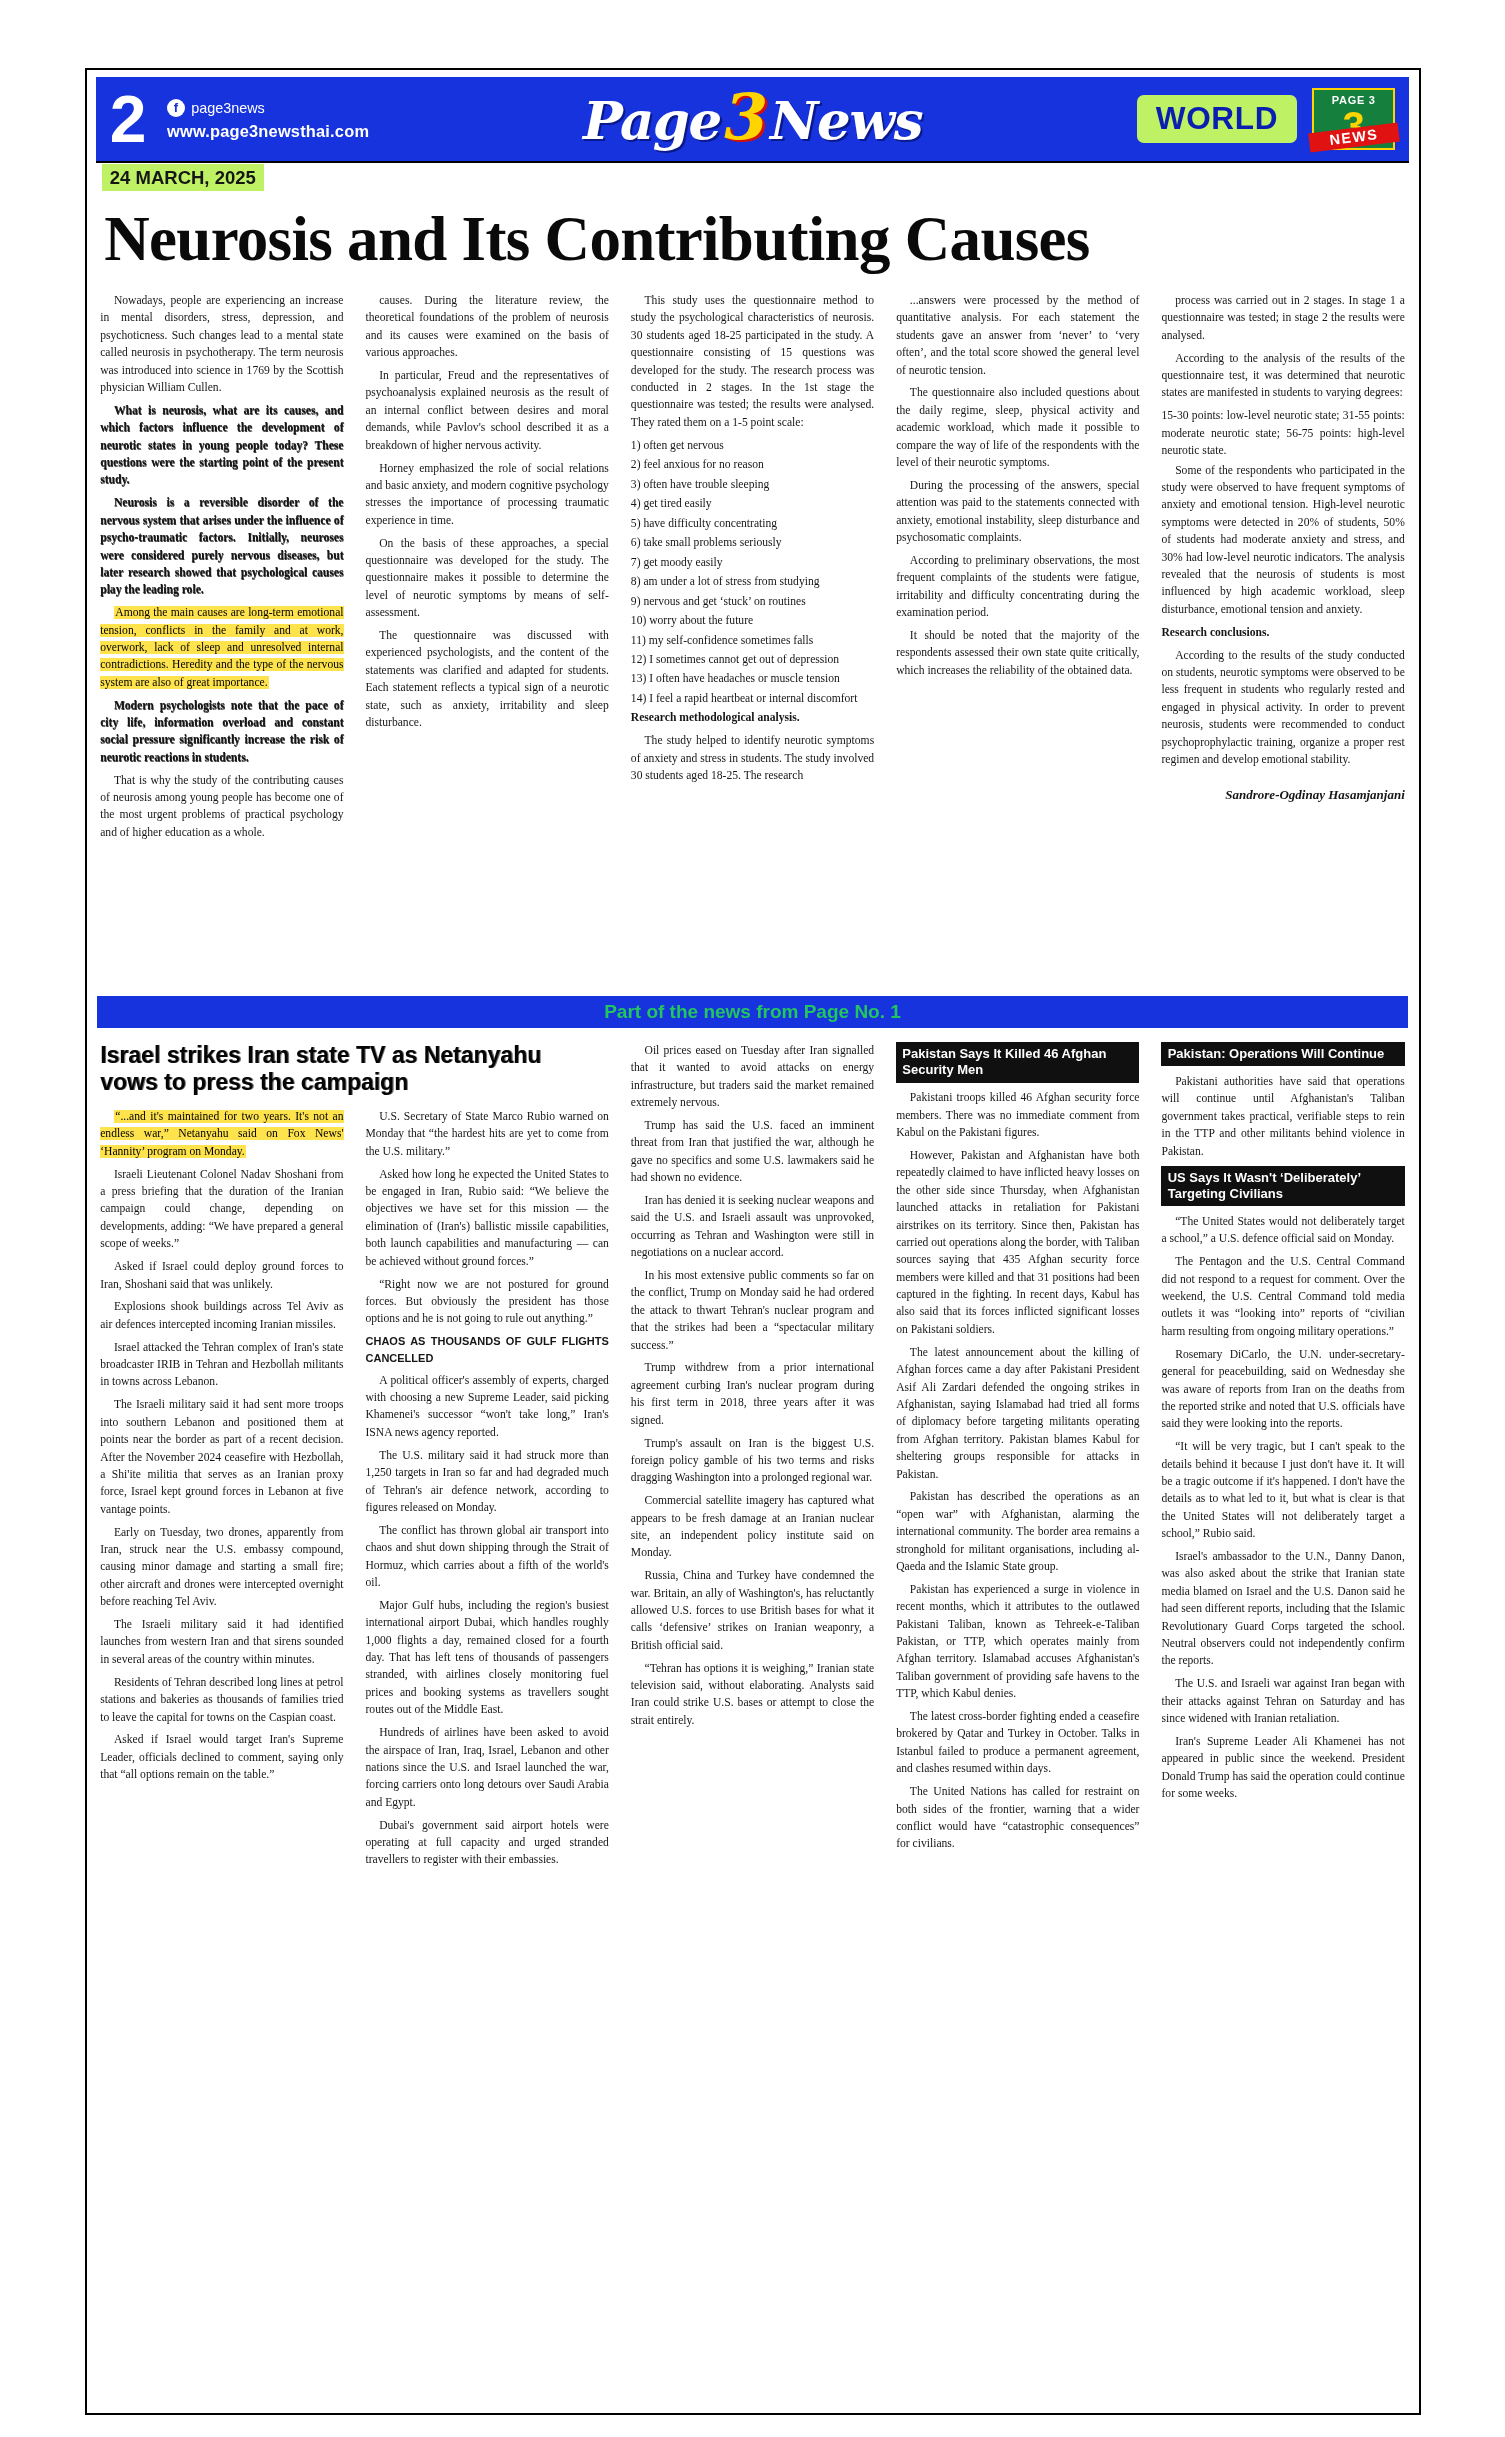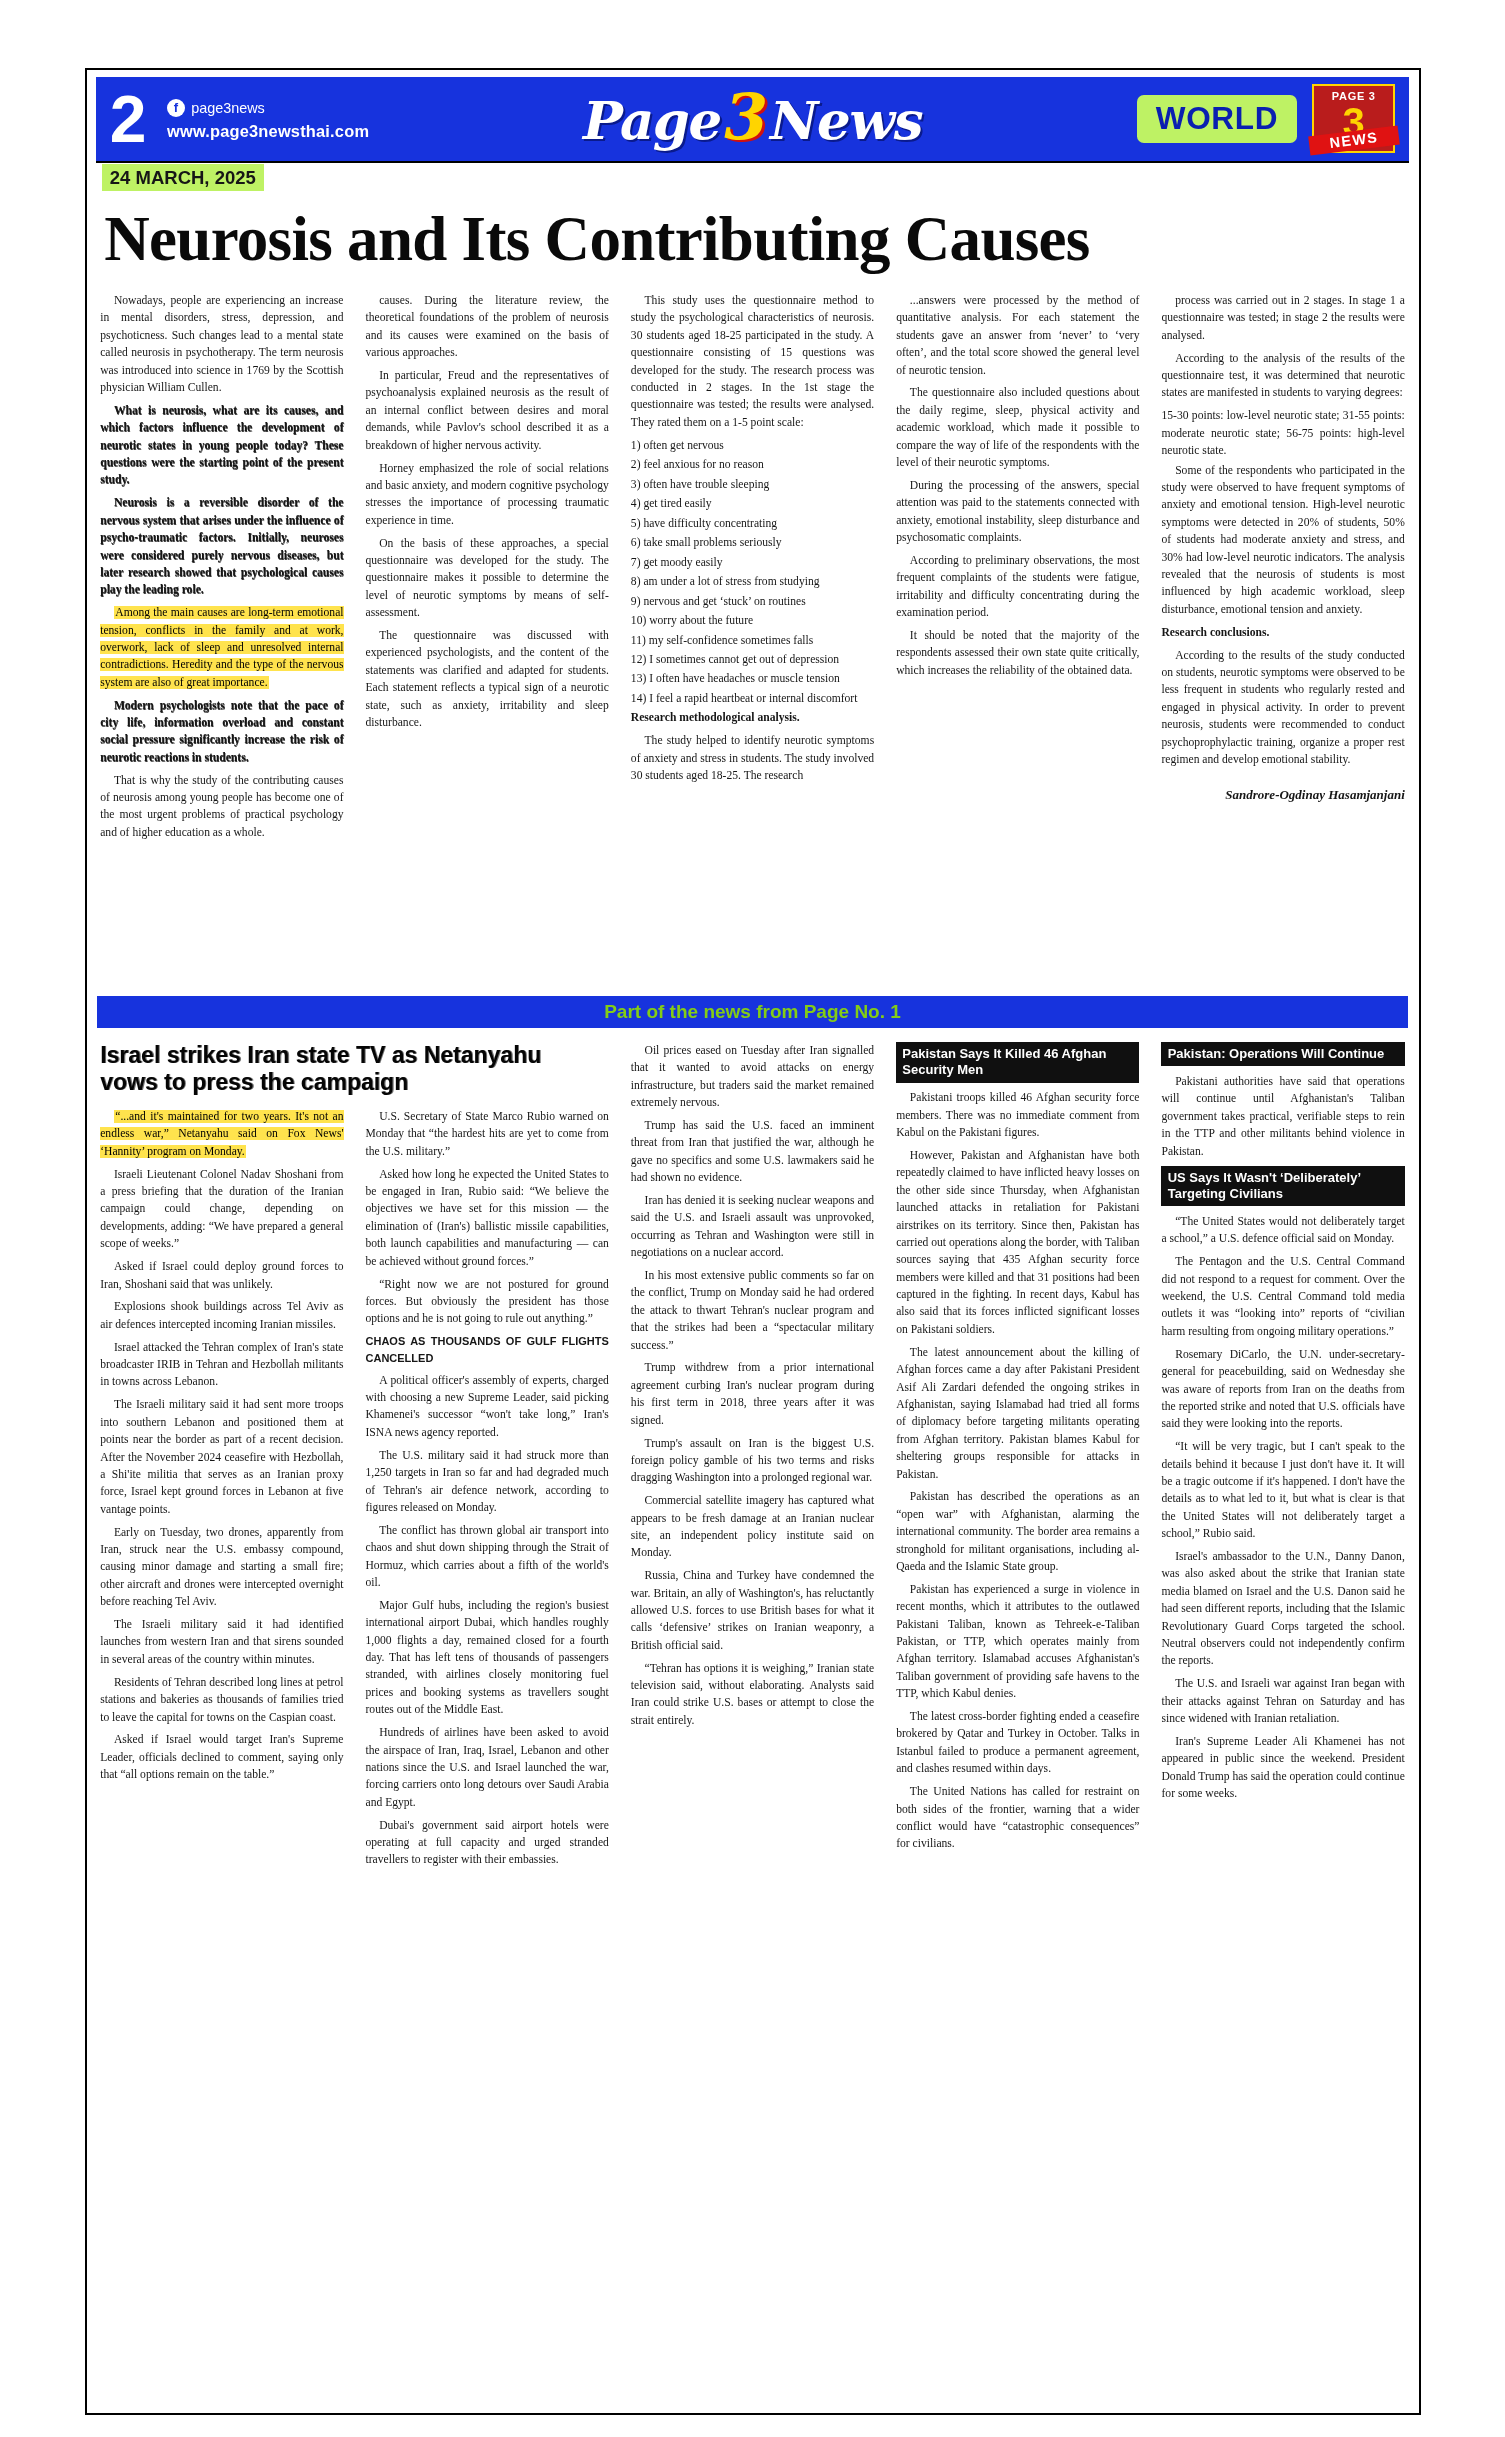--- a/index.html
+++ b/index.html
@@ -37,21 +37,21 @@
     letter-spacing:-1.4px; text-shadow:2.1px 2.1px 0 #0a1a8c; white-space:nowrap;
   }
   .masthead .m3 { color:#ffd400; font-size:63px; text-shadow:2.7px 2.1px 0 #d01010; padding:0 3.4px; }
   .right-cluster { margin-left:auto; display:flex; align-items:center; gap:15px; }
   .world-box {
     background:#bef264; color:#0a1fb0;
     font:800 31.5px/1 "Liberation Sans", sans-serif;
     padding:8.2px 19px; border-radius:6.8px; letter-spacing:0.7px;
   }
   .p3logo {
-    width:83px; height:69px; background:#b91c1c; border:2.1px solid #ffd400;
+    width:83px; height:62px; background:#15803d; border:2.1px solid #ffd400;
     position:relative; text-align:center; font-family:"Liberation Sans", sans-serif;
     overflow:visible;
   }
   .p3top { color:#fff; font-size:11px; font-weight:700; margin-top:4.1px; letter-spacing:0.7px; }
   .p3digit { color:#ffd400; font-size:40px; font-weight:800; line-height:1; }
   .p3ribbon {
     position:absolute; bottom:1.4px; left:-5.5px; right:-5.5px;
     background:#e01212; color:#fff; font:800 14.4px/1.3 "Liberation Sans", sans-serif;
     transform:rotate(-7deg); letter-spacing:1.4px;
   }
@@ -80,21 +80,21 @@
   p.li { text-indent:0; margin:0 0 2.1px; }
   p.b { font-weight:700; text-indent:0; }
   p.caps { font-weight:700; text-transform:uppercase; text-indent:0; font-family:"Liberation Sans", sans-serif; font-size:11px; }
   p.smear { font-weight:700; text-shadow:0.5px 0.6px 0.5px rgba(20,20,20,.85); }
   mark { background:#ffe34d; padding:0 1.4px; }
 
   .byline { font:italic 700 13px "Liberation Serif", serif; text-align:right; margin-top:19px; }
 
   
   .banner {
-    background:#1733dd; color:#84cc16;
+    background:#1733dd; color:#22c55e;
     font:700 19px/1 "Liberation Sans", sans-serif;
     text-align:center; padding:6.8px 0; margin:5.5px 1.4px 13.7px;
   }
 
   
   .lower {
     display:grid; grid-template-columns:repeat(5,1fr);
     grid-template-rows:auto 1fr; column-gap:22px;
     grid-template-areas:"h h c d e" "a b c d e";
     min-height:1321px; padding:0 4.1px;

